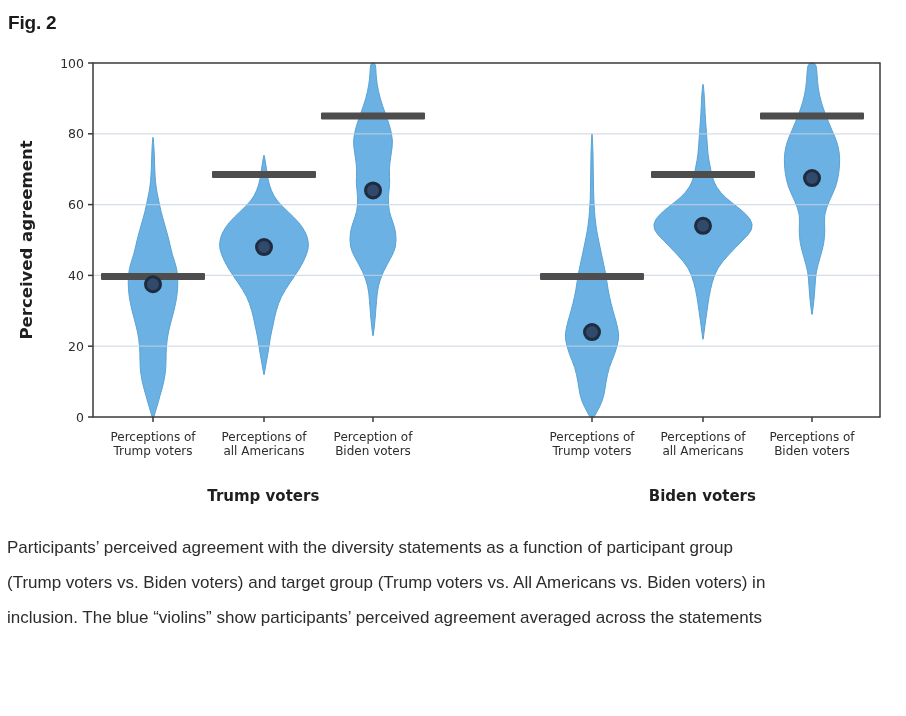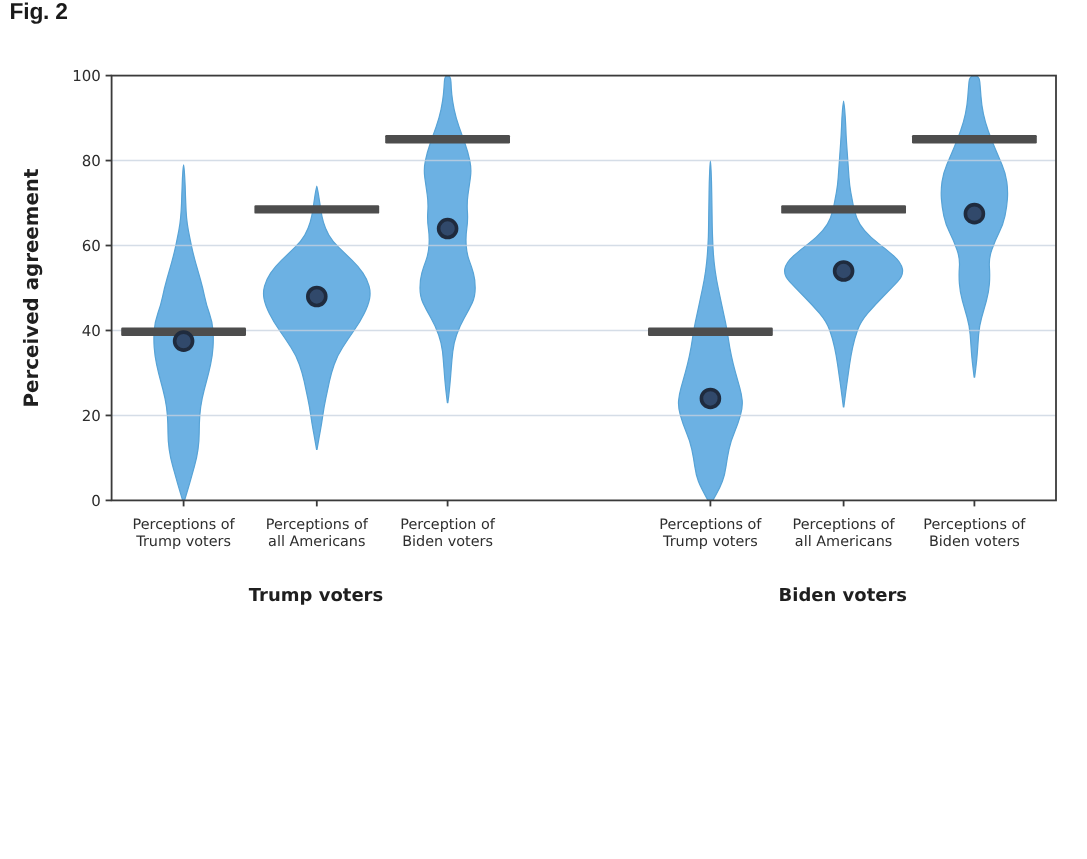--- a/index.html
+++ b/index.html
@@ -1,21 +1,21 @@
 <!DOCTYPE html>
 <html><head>
 <meta charset="utf-8">
 <style>
   html,body{margin:0;padding:0;background:#ffffff;}
   body{
     width:906px;height:716px;position:relative;overflow:hidden;
     font-family:"Liberation Sans",sans-serif;color:#2d2d2d;
   }
   #fig-title{
-    position:absolute;left:8px;top:0;
+    position:absolute;left:8px;top:12px;
     font-family:"Liberation Sans",sans-serif;
     font-size:19px;font-weight:bold;color:#1a1a1a;letter-spacing:-0.2px;
   }
   #chart-wrap{position:absolute;left:0;top:0;width:906px;height:525px;}
   #chart-svg{display:block;}
   #chart-svg text{font-family:"DejaVu Sans","Liberation Sans",sans-serif;}
   #caption{
     position:absolute;left:7px;top:530px;width:896px;
     font-size:17px;line-height:35px;color:#2c2c2c;
   }
@@ -81,13 +81,16 @@
       <text x="703" y="455" text-anchor="middle" font-size="12" fill="#2d2d2d">all Americans</text>
       <line x1="812" x2="812" y1="417" y2="422" stroke="#3a3a3a" stroke-width="1.5"></line>
       <text x="812" y="441" text-anchor="middle" font-size="12" fill="#2d2d2d">Perceptions of</text>
       <text x="812" y="455" text-anchor="middle" font-size="12" fill="#2d2d2d">Biden voters</text>
       <text x="702.3333333333334" y="501" text-anchor="middle" font-size="15" font-weight="bold" fill="#1f1f1f">Biden voters</text>
       <text x="32" y="240" text-anchor="middle" transform="rotate(-90 32 240)" font-size="16.5" font-weight="bold" fill="#1f1f1f">Perceived agreement</text>
     </svg>
 </div>
 
 <div id="caption">
+    <div class="caption-line">Participants’ perceived agreement with the diversity statements as a function of participant group</div>
+    <div class="caption-line">(Trump voters vs. Biden voters) and target group (Trump voters vs. All Americans vs. Biden voters) in</div>
+    <div class="caption-line">inclusion. The blue “violins” show participants’ perceived agreement averaged across the statements</div>
   </div>
 
 </body></html>

